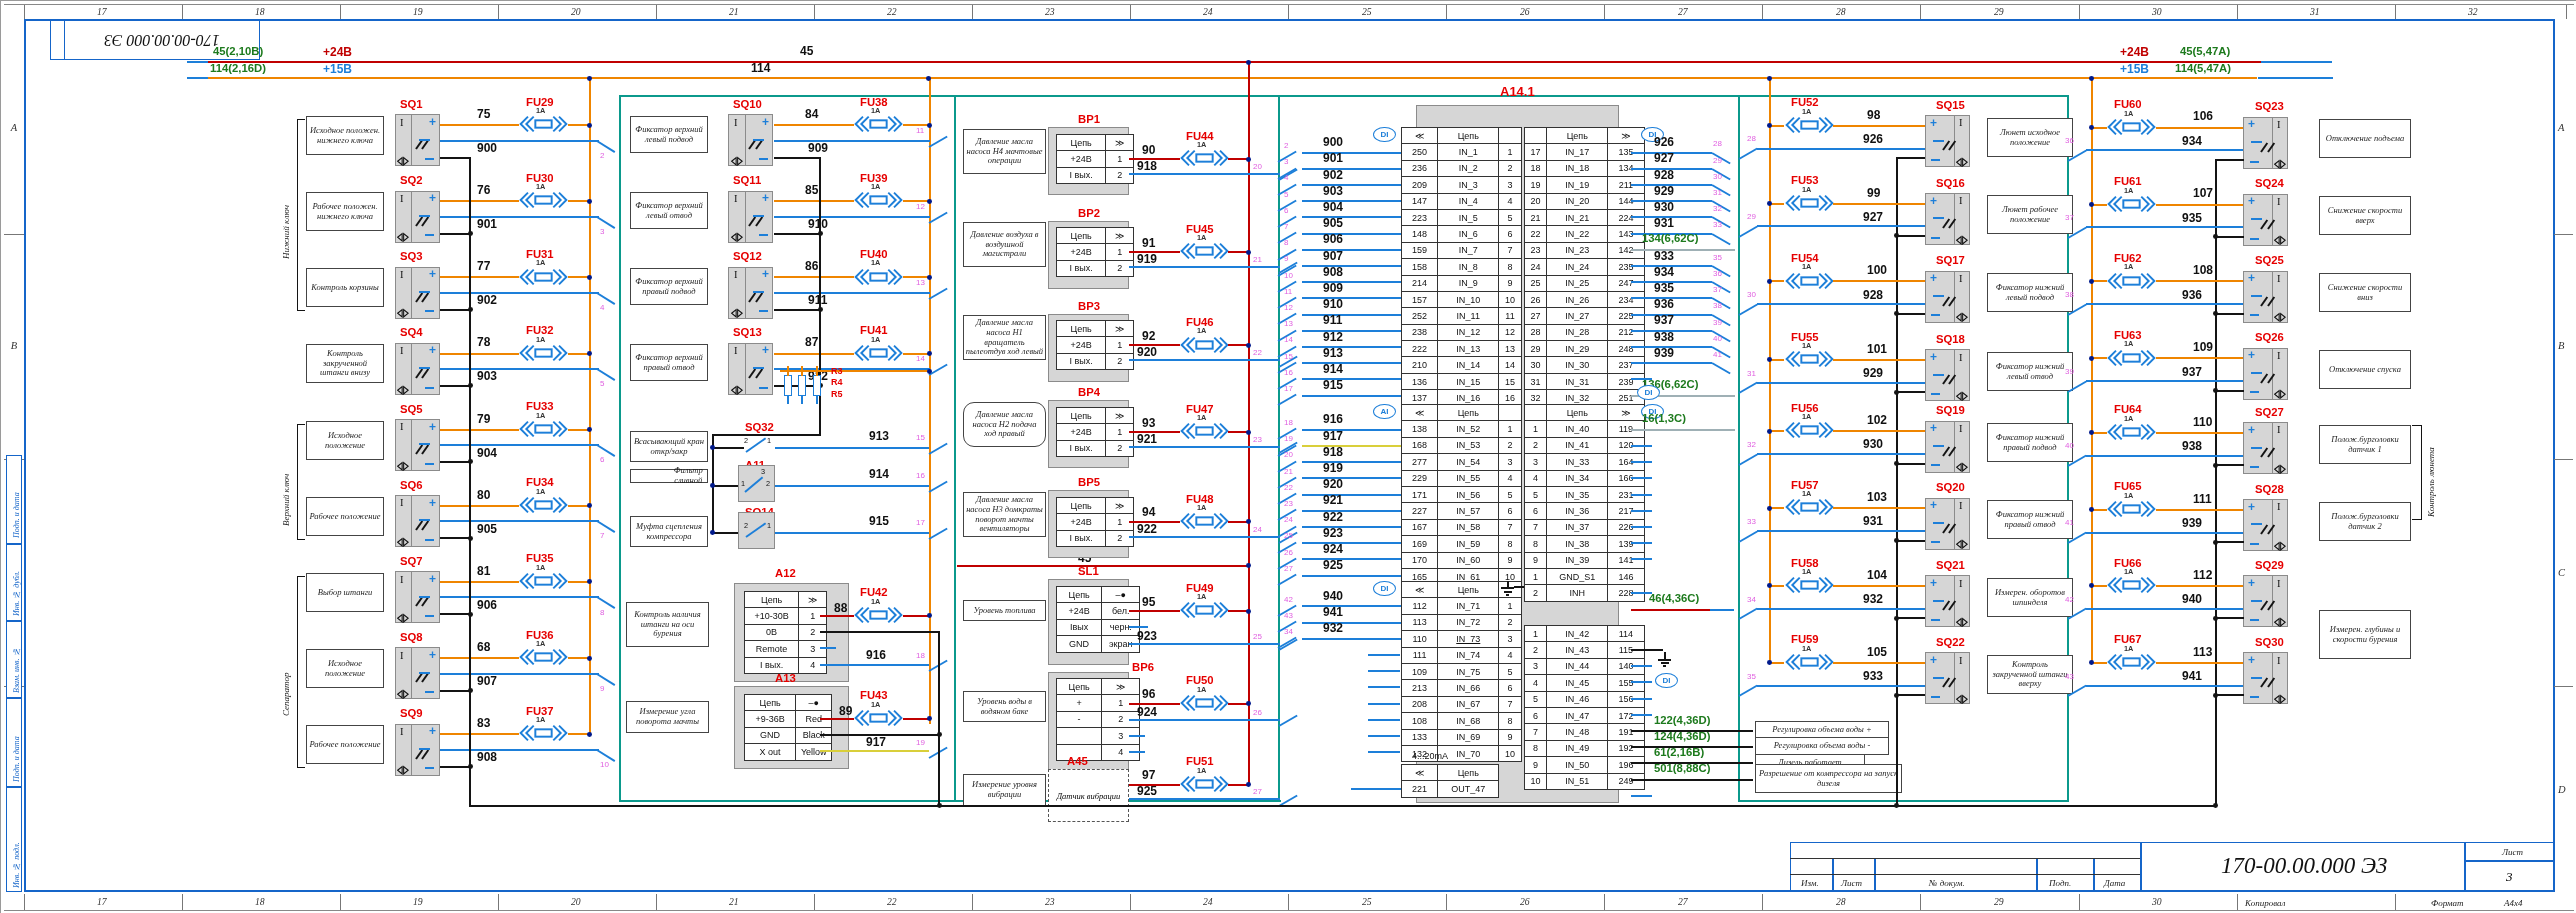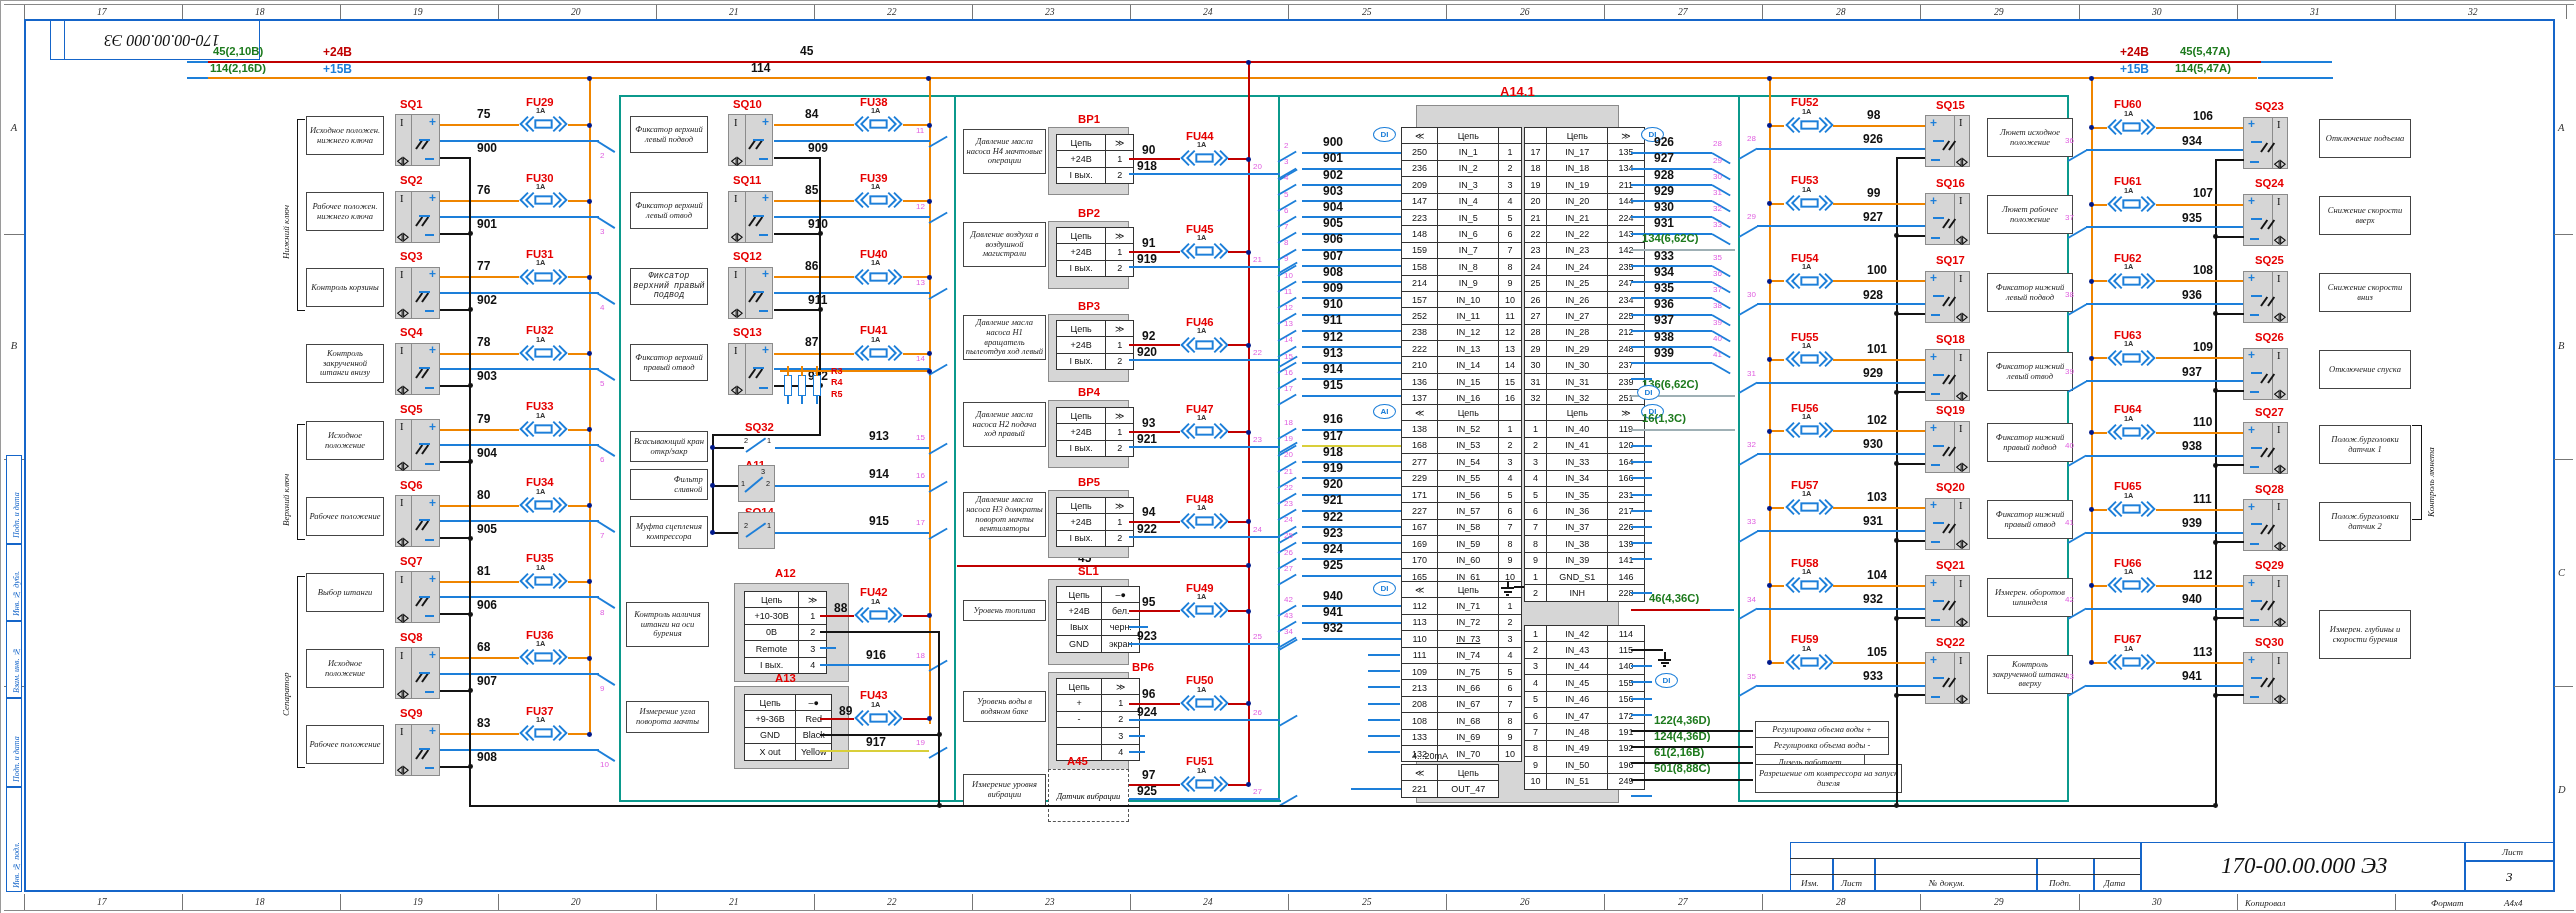--- a/index.html
+++ b/index.html
@@ -519,21 +519,21 @@
     <div class="t ref" style="left: 859px; top: 172px;">FU39</div>
     <div class="t amp" style="left: 870px; top: 182px;">1А</div>
     <div class="w" style="left: 902px; top: 199px; width: 27px; height: 2px; background: rgb(239, 133, 0);"></div>
     <div class="w" style="left: 926px; top: 198px; width: 4.9px; height: 4.9px; border-radius: 50%; background: rgb(0, 26, 140);"></div>
     <div class="w" style="left: 773px; top: 215px; width: 156px; height: 2px; background: rgb(29, 127, 217);"></div>
     <div class="t wn" style="left: 807px; top: 217px;">910</div>
     <div class="w" style="left: 928px; top: 221px; width: 21px; height: 2px; background: rgb(29, 127, 217); transform-origin: left center; transform: rotate(-30deg);"></div>
     <div class="t pk" style="left: 915px; top: 202px;">12</div>
     <div class="w" style="left: 773px; top: 232px; width: 47px; height: 2px; background: rgb(20, 20, 20);"></div>
     <div class="w" style="left: 817px; top: 230px; width: 4.9px; height: 4.9px; border-radius: 50%; background: rgb(20, 20, 20);"></div>
-    <div class="lbox" style="left: 629px; top: 267px; width: 78px; height: 37px; font-family: Liberation Mono, monospace;">Фиксатор верхний правый подвод</div>
+    <div class="lbox" style="left: 629px; top: 267px; width: 78px; height: 37px;">Фиксатор верхний правый подвод</div>
     <div class="gray" style="left: 727px; top: 266px; width: 45px; height: 52px;"></div>
     <div class="w" style="left: 744px; top: 266px; width: 0.8px; height: 52px; background: rgb(139, 139, 139);"></div>
     <div class="t si" style="left: 733px; top: 269px;">I</div>
     <div class="w" style="left: 729px; top: 305px; width: 13.8px; height: 10.5px;"><svg width="13.8" height="10.5" viewBox="0 0 18 14">
         <use href="#diaS"></use>
       </svg></div>
     <div class="t sp" style="left: 761px; top: 267px;">+</div>
     <div class="w" style="left: 758px; top: 309px; width: 9px; height: 2.4px; background: rgb(29, 127, 217);"></div>
     <div class="w" style="left: 748px; top: 300px; width: 10.5px; height: 2px; background: rgb(20, 20, 20); transform-origin: left center; transform: rotate(-55deg);"></div>
     <div class="w" style="left: 755px; top: 300px; width: 10.5px; height: 2px; background: rgb(20, 20, 20); transform-origin: left center; transform: rotate(-55deg);"></div>
@@ -603,21 +603,21 @@
     <div class="t ref" style="left: 744px; top: 421px;">SQ32</div>
     <div class="w" style="left: 711px; top: 446px; width: 32px; height: 2px; background: rgb(20, 20, 20);"></div>
     <div class="w" style="left: 709px; top: 444px; width: 4.9px; height: 4.9px; border-radius: 50%; background: rgb(0, 26, 140);"></div>
     <div class="t cn" style="left: 743px; top: 436px;">2</div>
     <div class="t cn" style="left: 766px; top: 436px;">1</div>
     <div class="w" style="left: 745px; top: 450px; width: 24px; height: 2px; background: rgb(29, 127, 217); transform-origin: left center; transform: rotate(-35deg);"></div>
     <div class="w" style="left: 774px; top: 446px; width: 154px; height: 2px; background: rgb(29, 127, 217);"></div>
     <div class="t wn" style="left: 868px; top: 429px;">913</div>
     <div class="w" style="left: 928px; top: 452px; width: 21px; height: 2px; background: rgb(29, 127, 217); transform-origin: left center; transform: rotate(-30deg);"></div>
     <div class="t pk" style="left: 915px; top: 433px;">15</div>
-    <div class="lbox" style="left: 629px; top: 468px; width: 78px; height: 31px; padding-left: 40px;">Фильтр сливной</div>
+    <div class="lbox" style="left: 629px; top: 468px; width: 78px; height: 14px; padding-left: 40px;">Фильтр сливной</div>
     <div class="t ref" style="left: 744px; top: 459px;">A11</div>
     <div class="w" style="left: 711px; top: 484px; width: 32px; height: 2px; background: rgb(20, 20, 20);"></div>
     <div class="w" style="left: 709px; top: 482px; width: 4.9px; height: 4.9px; border-radius: 50%; background: rgb(0, 26, 140);"></div>
     <div class="gray" style="left: 737px; top: 464px; width: 37px; height: 37px;"></div>
     <div class="t cn" style="left: 740px; top: 479px;">1</div>
     <div class="t cn" style="left: 765px; top: 479px;">2</div>
     <div class="t cn" style="left: 760px; top: 467px;">3</div>
     <div class="w" style="left: 744px; top: 490px; width: 23px; height: 2px; background: rgb(29, 127, 217); transform-origin: left center; transform: rotate(-40deg);"></div>
     <div class="w" style="left: 774px; top: 484px; width: 154px; height: 2px; background: rgb(29, 127, 217);"></div>
     <div class="t wn" style="left: 868px; top: 467px;">914</div>
@@ -828,21 +828,21 @@
         <tr>
           <td style="width: 45px;">+24В</td>
           <td style="width: 24px;">1</td>
         </tr>
         <tr>
           <td style="width: 45px;">I вых.</td>
           <td style="width: 24px;">2</td>
         </tr>
       </tbody>
     </table>
-    <div class="lbox" style="left: 962px; top: 401px; width: 83px; height: 45px;">Давление масла насоса Н2 подача ход правый</div>
+    <div class="lbox" style="left: 962px; top: 401px; width: 83px; height: 45px; border-radius: 11px;">Давление масла насоса Н2 подача ход правый</div>
     <div class="w" style="left: 1128px; top: 430px; width: 51px; height: 2px; background: rgb(192, 0, 0);"></div>
     <div class="w" style="left: 1179px; top: 421px; width: 49px; height: 18px;"><svg width="49" height="18" viewBox="0 0 60 22">
         <use href="#fuseS"></use>
       </svg></div>
     <div class="t ref" style="left: 1185px; top: 403px;">FU47</div>
     <div class="t amp" style="left: 1196px; top: 413px;">1А</div>
     <div class="w" style="left: 1227px; top: 430px; width: 22px; height: 2px; background: rgb(192, 0, 0);"></div>
     <div class="w" style="left: 1245px; top: 429px; width: 4.9px; height: 4.9px; border-radius: 50%; background: rgb(0, 26, 140);"></div>
     <div class="t wn" style="left: 1141px; top: 416px;">93</div>
     <div class="w" style="left: 1128px; top: 445px; width: 151px; height: 2px; background: rgb(29, 127, 217);"></div>

